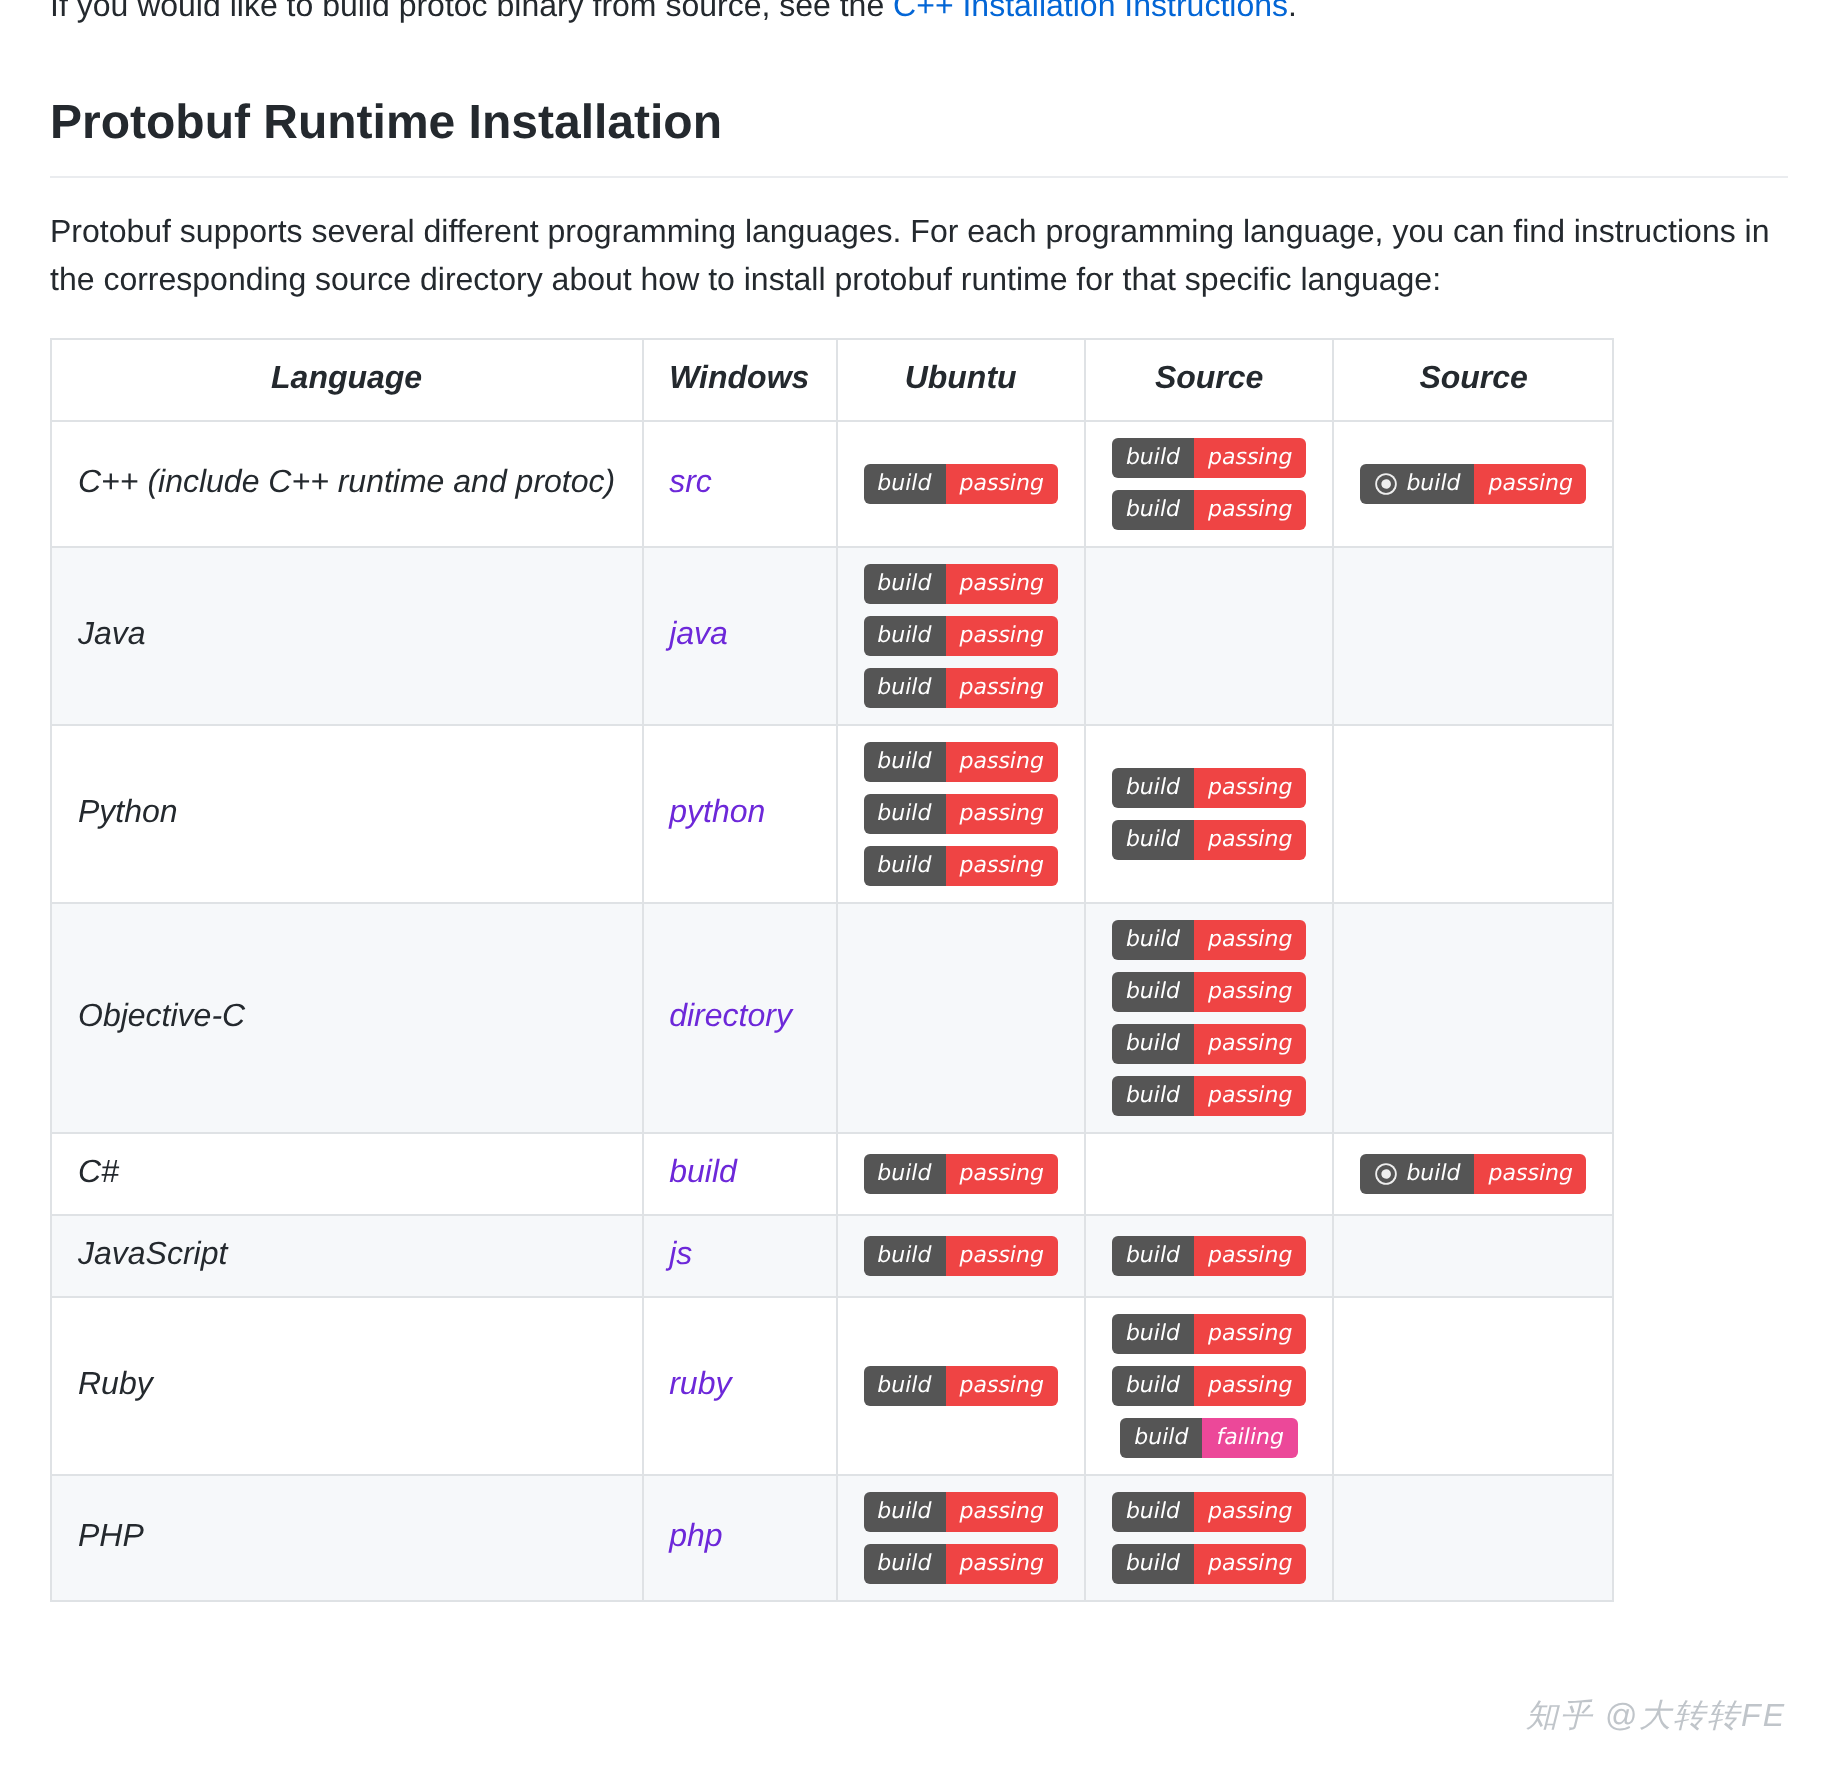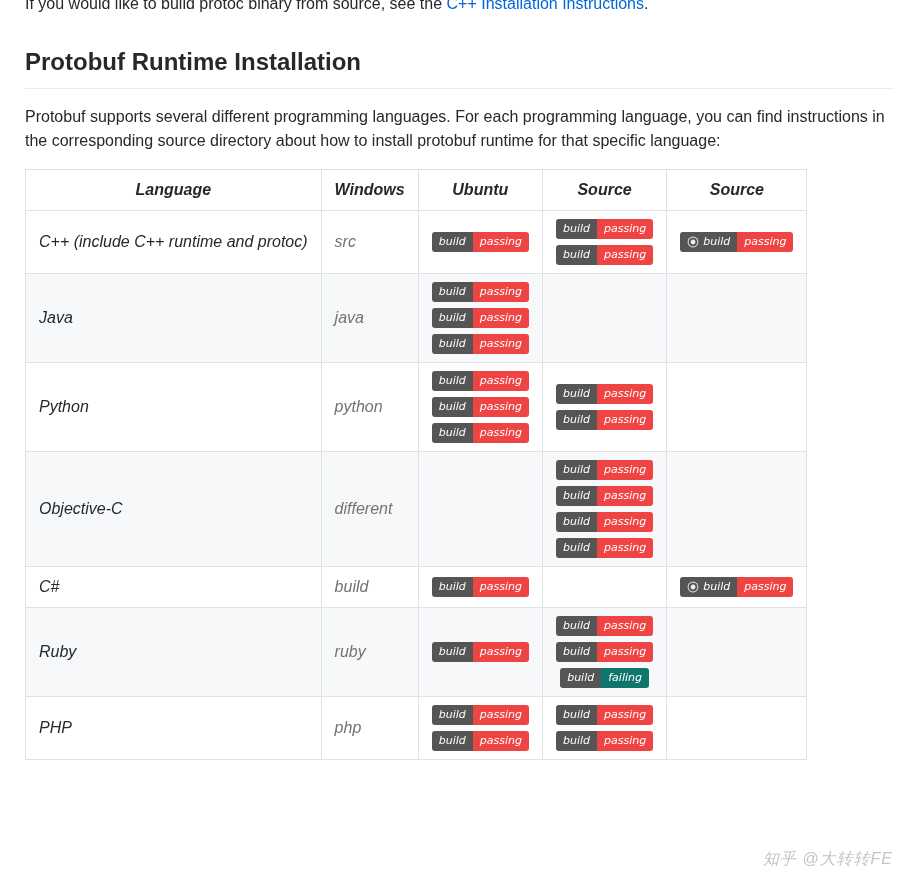--- a/index.html
+++ b/index.html
@@ -42,21 +42,21 @@
     }
     th {
       font-weight: 600;
       text-align: center;
       background: #fff;
     }
     tr:nth-child(even) td {
       background: #f6f8fa;
     }
     td a {
-      color: #737373;
+      color: #6d28d9;
       text-decoration: none;
     }
     .badges-cell {
       text-align: center;
     }
     .badge-stack {
       display: flex;
       flex-direction: column;
       gap: 6px;
       align-items: center;
@@ -79,21 +79,21 @@
       display: flex;
       align-items: center;
       gap: 4px;
     }
     .badge-right {
       padding: 0 7px;
       display: flex;
       align-items: center;
     }
     .passing { background: #ef4444; }
-    .failing { background: #0f766e; }
+    .failing { background: #ec4899; }
     .appveyor-logo {
       width: 12px;
       height: 12px;
       display: inline-block;
     }
     .watermark {
       position: fixed;
       right: 26px;
       bottom: 22px;
       font-size: 16px;
@@ -236,21 +236,21 @@
                 <span>build</span>
               </span>
               <span class="badge-right passing">passing</span>
             </span>
           </div>
         </td>
         <td class="badges-cell"></td>
       </tr>
       <tr>
         <td>Objective-C</td>
-        <td><a href="#">different</a></td>
+        <td><a href="#">directory</a></td>
         <td class="badges-cell"></td>
         <td class="badges-cell">
           <div class="badge-stack">
             <span class="badge">
               <span class="badge-left">
                 <span>build</span>
               </span>
               <span class="badge-right passing">passing</span>
             </span>
             <span class="badge">
@@ -298,20 +298,45 @@
                   <path d="M20 5a15 15 0 1 0 0 30 15 15 0 0 0 0-30zm4 22a8 8 0 1 1-3-15 8 8 0 0 1 3 15z" fill="#555"></path>
                 </svg>
                 <span>build</span>
               </span>
               <span class="badge-right passing">passing</span>
             </span>
           </div>
         </td>
       </tr>
       <tr>
+        <td>JavaScript</td>
+        <td><a href="#">js</a></td>
+        <td class="badges-cell">
+          <div class="badge-stack">
+            <span class="badge">
+              <span class="badge-left">
+                <span>build</span>
+              </span>
+              <span class="badge-right passing">passing</span>
+            </span>
+          </div>
+        </td>
+        <td class="badges-cell">
+          <div class="badge-stack">
+            <span class="badge">
+              <span class="badge-left">
+                <span>build</span>
+              </span>
+              <span class="badge-right passing">passing</span>
+            </span>
+          </div>
+        </td>
+        <td class="badges-cell"></td>
+      </tr>
+      <tr>
         <td>Ruby</td>
         <td><a href="#">ruby</a></td>
         <td class="badges-cell">
           <div class="badge-stack">
             <span class="badge">
               <span class="badge-left">
                 <span>build</span>
               </span>
               <span class="badge-right passing">passing</span>
             </span>

